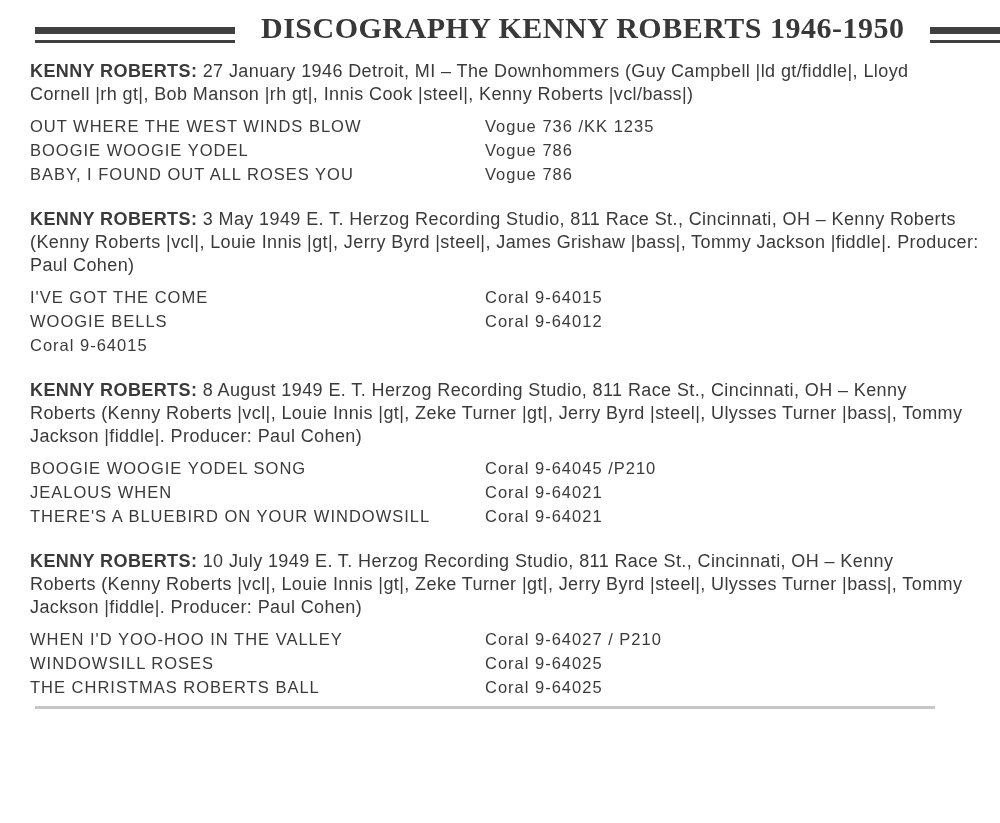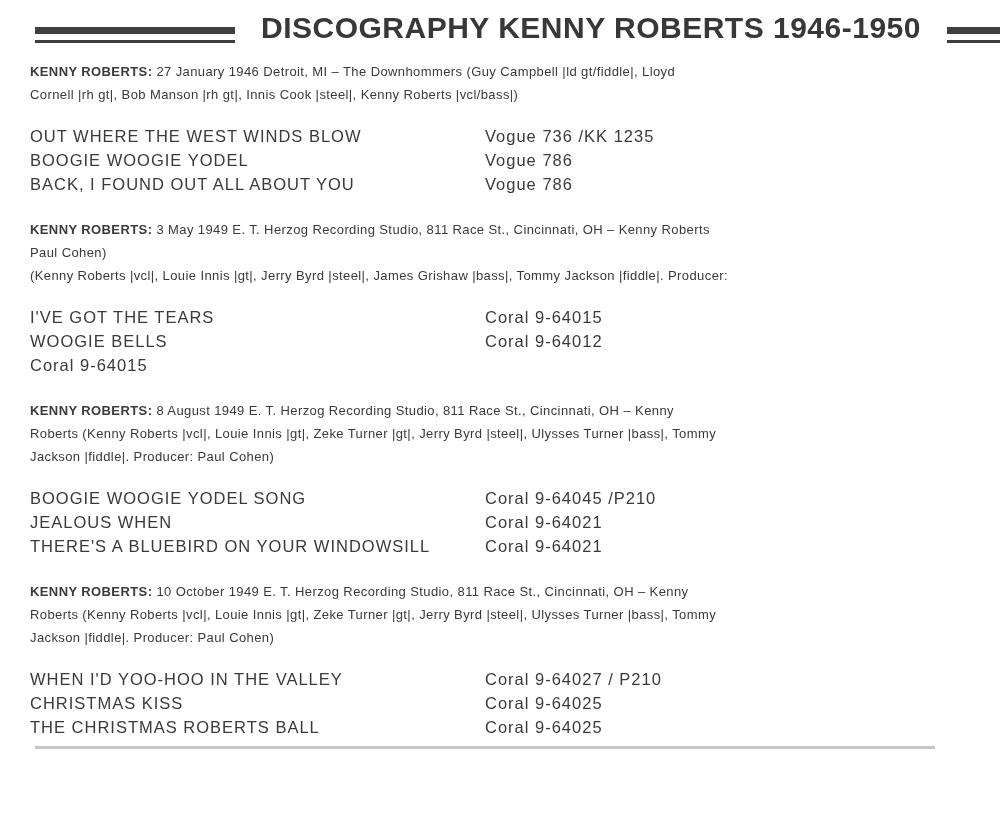--- a/index.html
+++ b/index.html
@@ -28,43 +28,43 @@
     display: flex;
     flex-direction: column;
     margin-top: 15px;
   }
   .bars-left  { width: 200px; flex: 0 0 200px; }
   .bars-right { flex: 1 1 auto; margin-right: -30px; }
   .bar-thick { height: 7px; background: #404040; }
   .bar-thin  { height: 3px; background: #404040; margin-top: 6px; }
   .page-title {
     margin: 0 26px;
-    font-family: Liberation Sans, sans-serif;
+    font-family: Liberation Serif, serif;
     font-size: 30px;
     font-weight: 700;
     letter-spacing: 0.5px;
     line-height: 32px;
     white-space: nowrap;
     color: #383838;
   }
 
   
   .session { margin-top: 22px; }
   .session.first { margin-top: 16px; }
   .heading { margin: 0; }
   .heading .line {
     display: block;
     white-space: pre;
-    font-size: 13px;
+    font-size: 18px;
     line-height: 23px;
     letter-spacing: 0.4px;
   }
   .heading strong { font-weight: 700; }
 
-  .songs { margin-top: 18px; }
+  .songs { margin-top: 8px; }
   .song-row {
     display: flex;
     white-space: pre;
     font-size: 16.5px;
     line-height: 24px;
     letter-spacing: 1px;
   }
   .song-title { width: 455px; flex: 0 0 455px; overflow: hidden; }
   .catalog { flex: 1 1 auto; }
 
@@ -92,58 +92,58 @@
   </div>
 
   <section class="session first">
     <p class="heading">
       <span class="line"><strong>KENNY ROBERTS:</strong><span> 27 January 1946 Detroit, MI – The Downhommers (Guy Campbell |ld gt/fiddle|, Lloyd</span></span>
       <span class="line">Cornell |rh gt|, Bob Manson |rh gt|, Innis Cook |steel|, Kenny Roberts |vcl/bass|)</span>
     </p>
     <div class="songs">
       <div class="song-row"><span class="song-title">OUT WHERE THE WEST WINDS BLOW</span><span class="catalog">Vogue 736 /KK 1235</span></div>
       <div class="song-row"><span class="song-title">BOOGIE WOOGIE YODEL</span><span class="catalog">Vogue 786</span></div>
-      <div class="song-row"><span class="song-title">BACK, I FOUND OUT ALL ABOUT YOU</span><span class="catalog">Vogue 786</span></div>
+      <div class="song-row"><span class="song-title">BABY, I FOUND OUT ALL ROSES YOU</span><span class="catalog">Vogue 786</span></div>
     </div>
   </section>
 
   <section class="session">
     <p class="heading">
       <span class="line"><strong>KENNY ROBERTS:</strong><span> 3 May 1949 E. T. Herzog Recording Studio, 811 Race St., Cincinnati, OH – Kenny Roberts</span></span>
+      <span class="line">(Kenny Roberts |vcl|, Louie Innis |gt|, Jerry Byrd |steel|, James Grishaw |bass|, Tommy Jackson |fiddle|. Producer:</span>
       <span class="line">Paul Cohen)</span>
-      <span class="line">(Kenny Roberts |vcl|, Louie Innis |gt|, Jerry Byrd |steel|, James Grishaw |bass|, Tommy Jackson |fiddle|. Producer:</span>
     </p>
     <div class="songs">
-      <div class="song-row"><span class="song-title">I'VE GOT THE TEARS</span><span class="catalog">Coral 9-64015</span></div>
+      <div class="song-row"><span class="song-title">I'VE GOT THE COME</span><span class="catalog">Coral 9-64015</span></div>
       <div class="song-row"><span class="song-title">WOOGIE BELLS</span><span class="catalog">Coral 9-64012</span></div>
       <div class="song-row"><span class="catalog">Coral 9-64015</span></div>
     </div>
   </section>
 
   <section class="session">
     <p class="heading">
       <span class="line"><strong>KENNY ROBERTS:</strong><span> 8 August 1949 E. T. Herzog Recording Studio, 811 Race St., Cincinnati, OH – Kenny</span></span>
       <span class="line">Roberts (Kenny Roberts |vcl|, Louie Innis |gt|, Zeke Turner |gt|, Jerry Byrd |steel|, Ulysses Turner |bass|, Tommy</span>
       <span class="line">Jackson |fiddle|. Producer: Paul Cohen)</span>
     </p>
     <div class="songs">
       <div class="song-row"><span class="song-title">BOOGIE WOOGIE YODEL SONG</span><span class="catalog">Coral 9-64045 /P210</span></div>
       <div class="song-row"><span class="song-title">JEALOUS WHEN</span><span class="catalog">Coral 9-64021</span></div>
       <div class="song-row"><span class="song-title">THERE'S A BLUEBIRD ON YOUR WINDOWSILL</span><span class="catalog">Coral 9-64021</span></div>
     </div>
   </section>
 
   <section class="session">
     <p class="heading">
-      <span class="line"><strong>KENNY ROBERTS:</strong><span> 10 October 1949 E. T. Herzog Recording Studio, 811 Race St., Cincinnati, OH – Kenny</span></span>
+      <span class="line"><strong>KENNY ROBERTS:</strong><span> 10 July 1949 E. T. Herzog Recording Studio, 811 Race St., Cincinnati, OH – Kenny</span></span>
       <span class="line">Roberts (Kenny Roberts |vcl|, Louie Innis |gt|, Zeke Turner |gt|, Jerry Byrd |steel|, Ulysses Turner |bass|, Tommy</span>
       <span class="line">Jackson |fiddle|. Producer: Paul Cohen)</span>
     </p>
     <div class="songs">
       <div class="song-row"><span class="song-title">WHEN I'D YOO-HOO IN THE VALLEY</span><span class="catalog">Coral 9-64027 / P210</span></div>
-      <div class="song-row"><span class="song-title">CHRISTMAS KISS</span><span class="catalog">Coral 9-64025</span></div>
+      <div class="song-row"><span class="song-title">WINDOWSILL ROSES</span><span class="catalog">Coral 9-64025</span></div>
       <div class="song-row"><span class="song-title">THE CHRISTMAS ROBERTS BALL</span><span class="catalog">Coral 9-64025</span></div>
     </div>
   </section>
 
   <div class="bottom-rule"></div>
 
 </main>
 
 </body></html>

